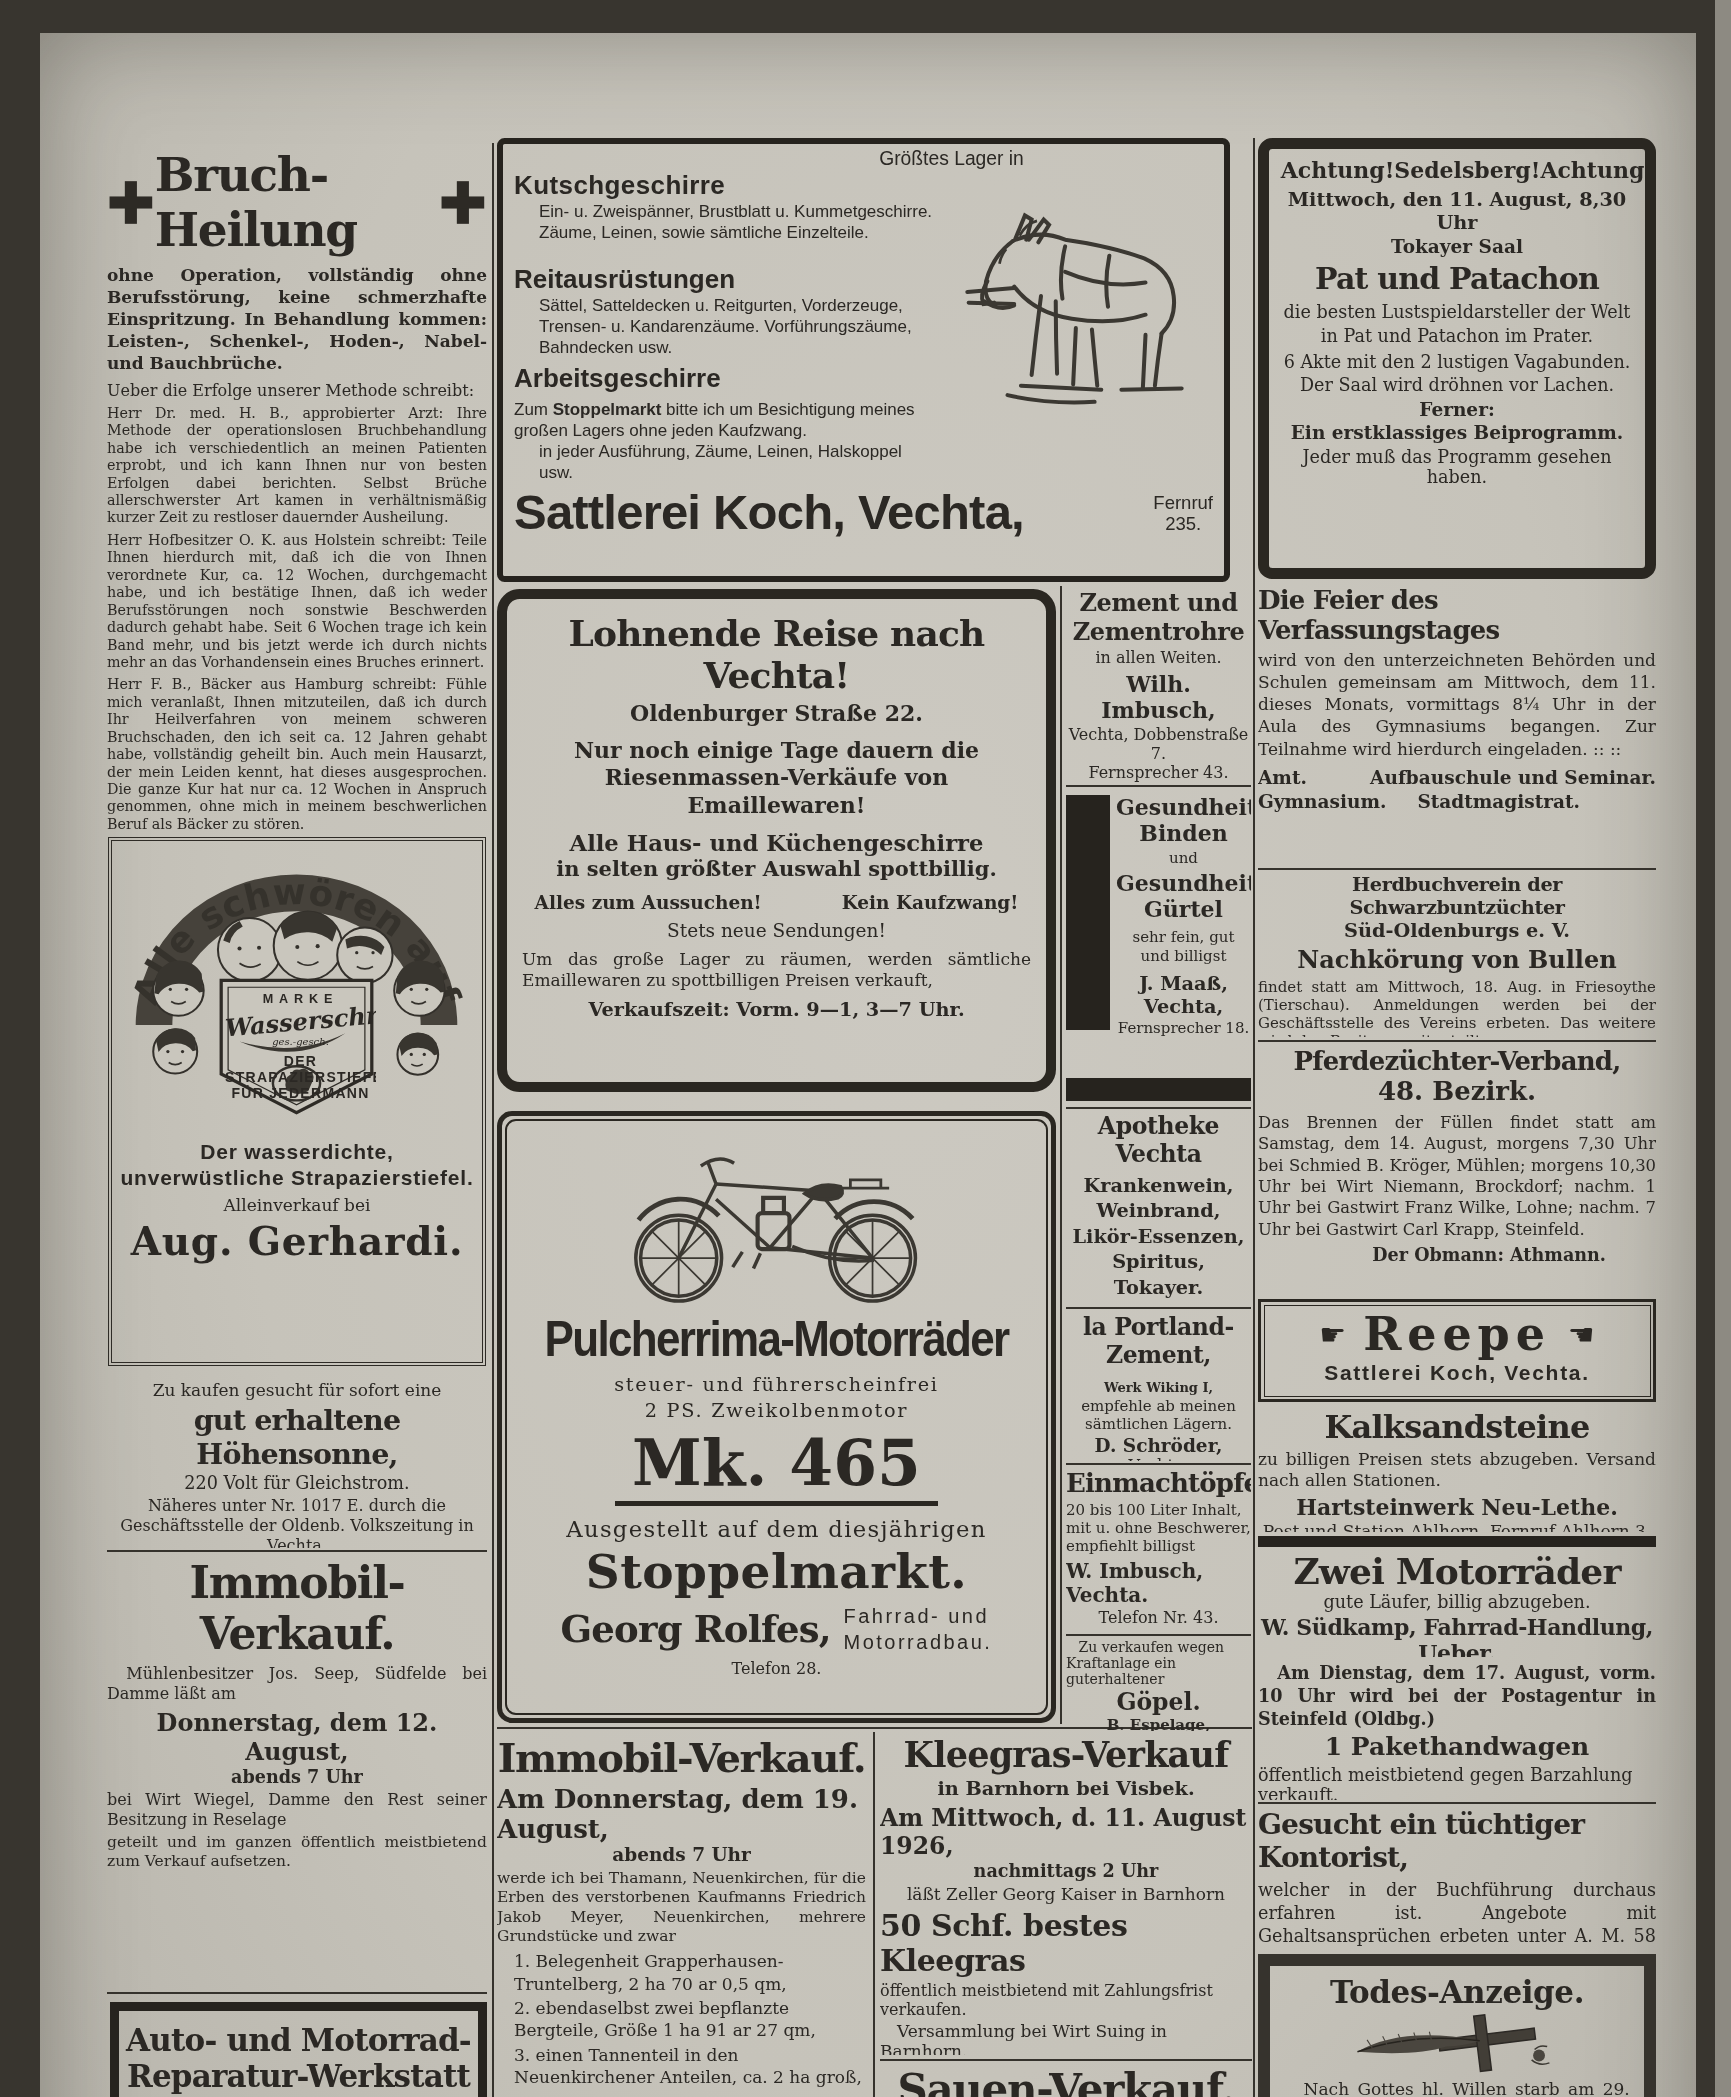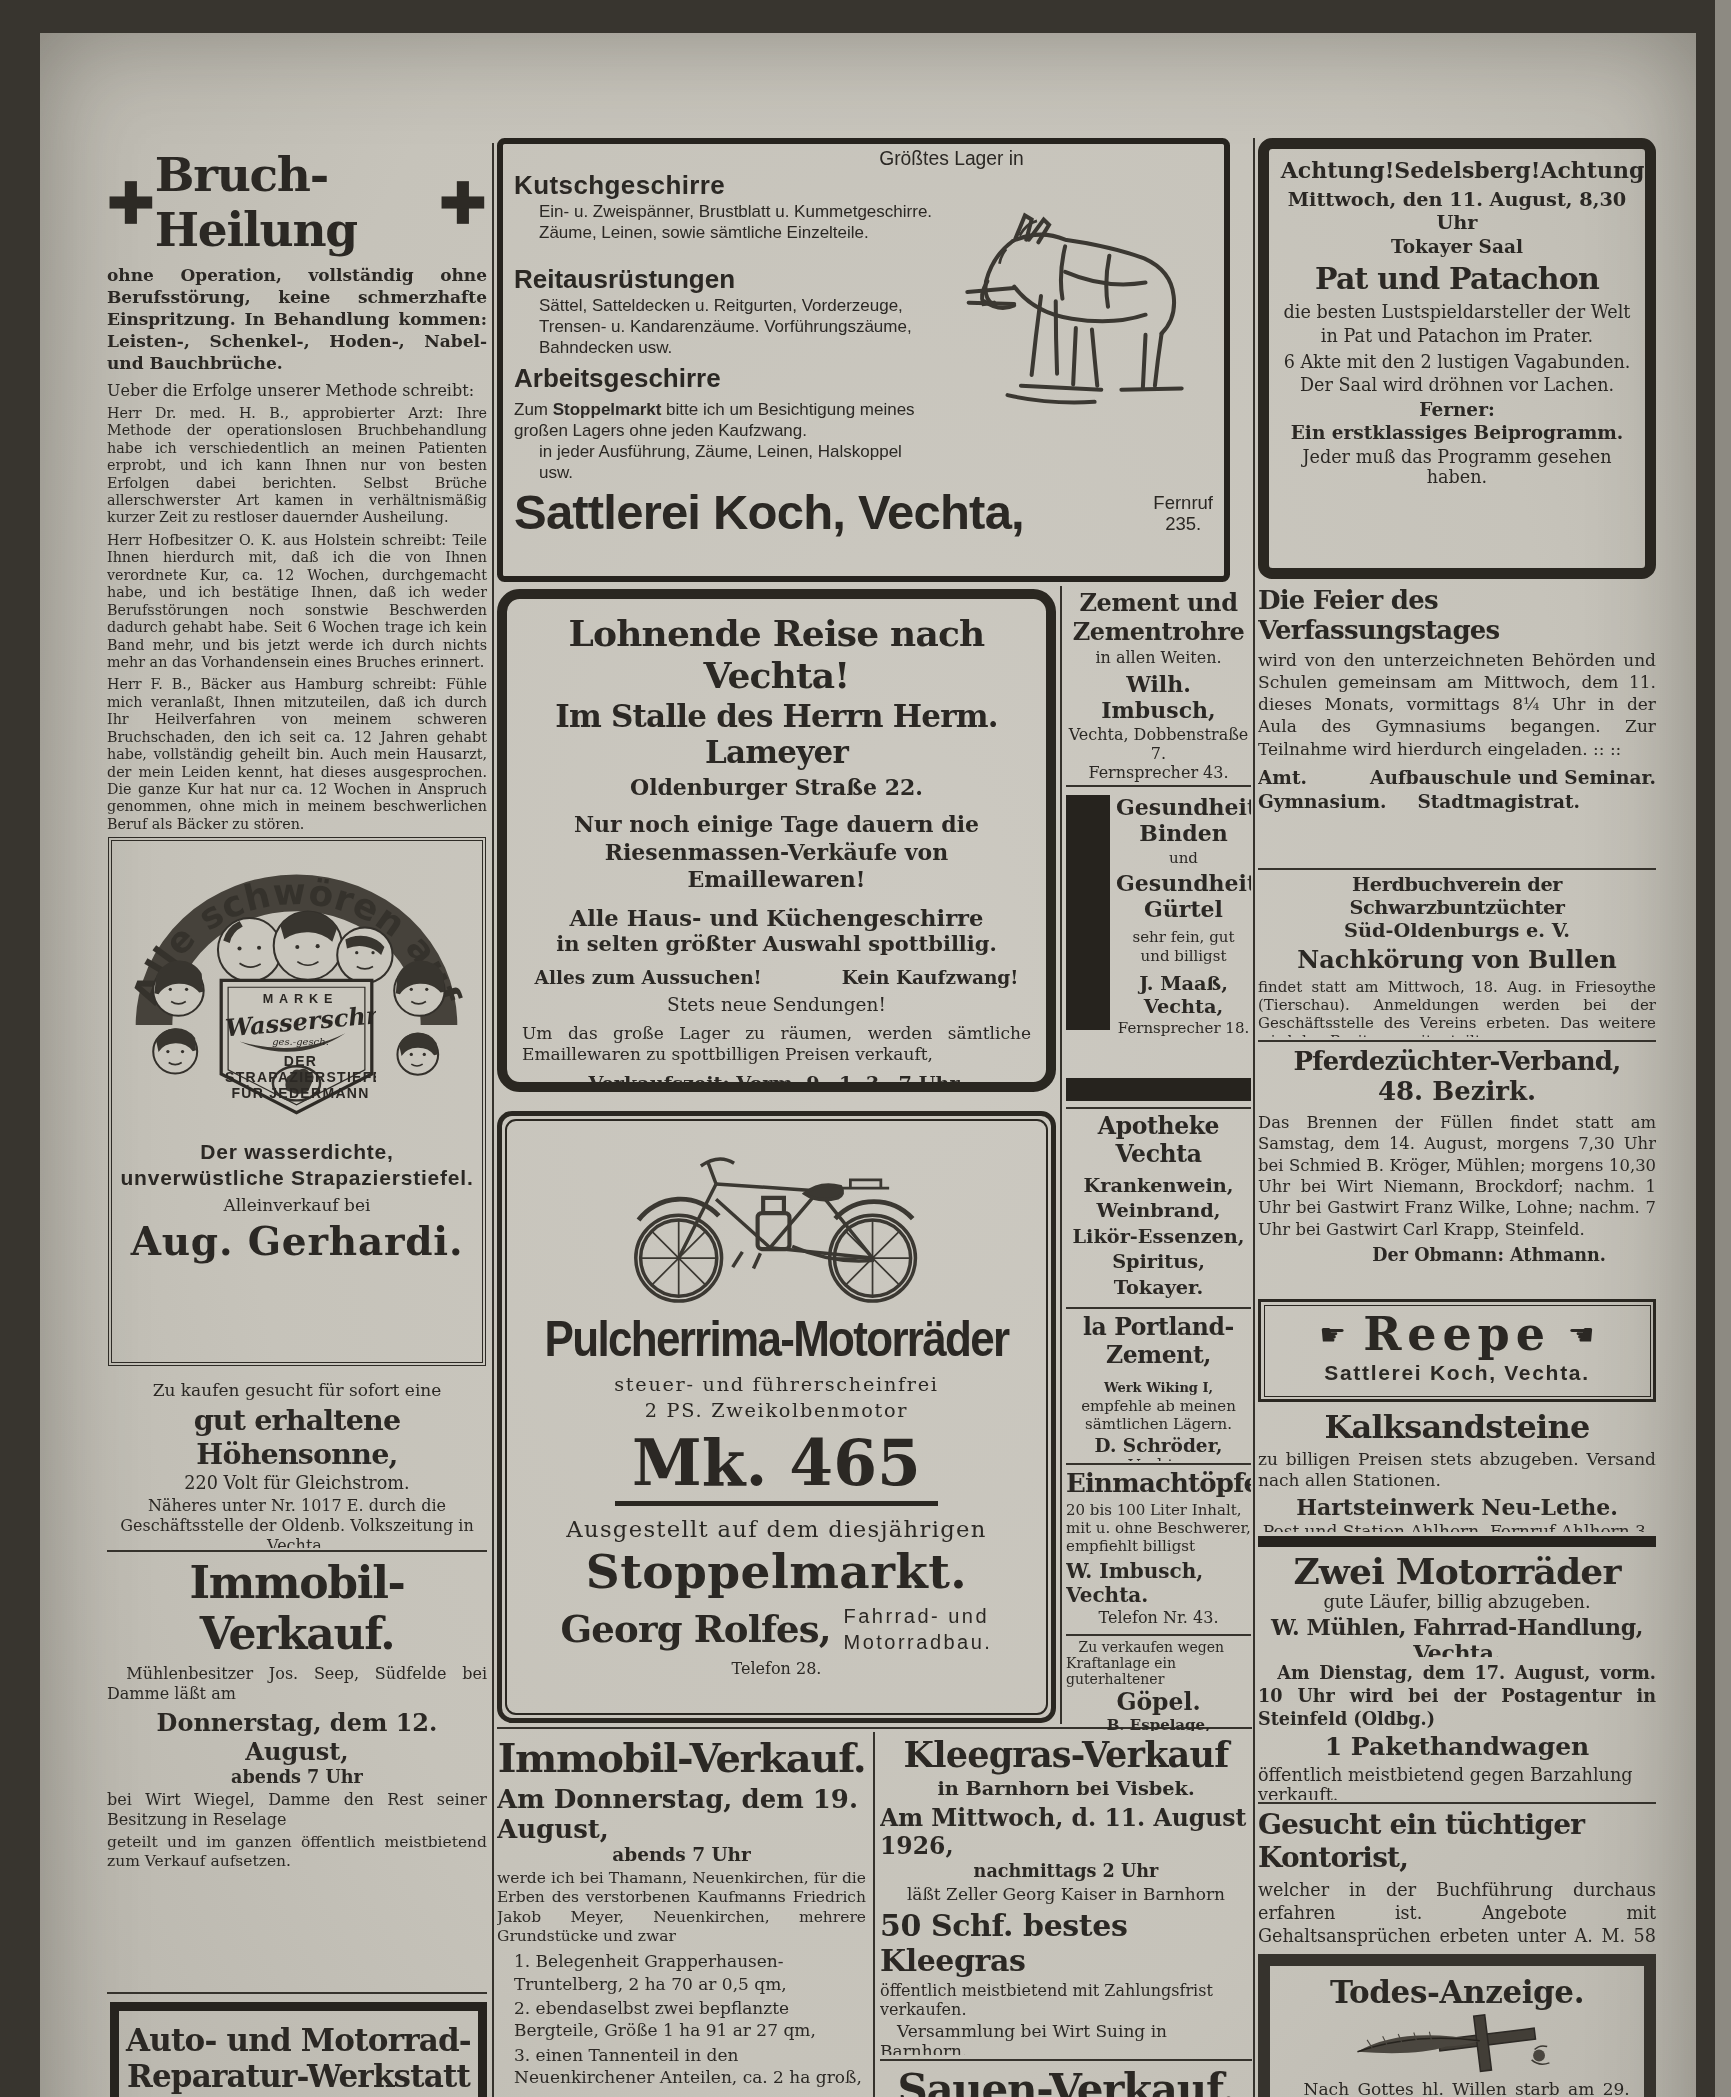--- a/index.html
+++ b/index.html
@@ -198,21 +198,20 @@
     <div class="sans b" style="font-size:49px;letter-spacing:-0.8px">Sattlerei Koch, Vechta,</div>
     <div class="sans c" style="font-size:18.5px;line-height:1.15;padding-bottom:5.9px">
       <div>Fernruf</div>
       <div>235.</div>
     </div>
   </div>
 </div>
 
 <div class="B c" style="left:497px;top:589px;width:559px;height:503px;border:10px solid #2a2721;border-radius:22.7px;padding:12.6px 15px">
   <div class="b" style="font-size:36px;letter-spacing:-0.8px">Lohnende Reise nach Vechta!</div>
-  <div class="b" style="font-size:31px;letter-spacing:-0.8px;margin-top:2.5px">Im Stalle des Herrn Herm. Lameyer</div>
   <div class="b" style="font-size:22px;margin-top:4.2px">Oldenburger Straße 22.</div>
   <p class="b" style="font-size:22px;line-height:1.25;margin-top:11px">Nur noch einige Tage dauern die Riesenmassen-Verkäufe von Emaillewaren!</p>
   <div class="b" style="font-size:22.7px;margin-top:11px">Alle Haus- und Küchengeschirre</div>
   <div class="b" style="font-size:21px">in selten größter Auswahl spottbillig.</div>
   <div class="sigrow b" style="font-size:18.5px;margin-top:11px;padding:0 12.6px">
     <span>Alles zum Aussuchen!</span>
     <span>Kein Kaufzwang!</span>
   </div>
   <div style="font-size:18.5px;margin-top:6.7px">Stets neue Sendungen!</div>
   <p style="font-size:17px;line-height:1.25;margin-top:7.6px;text-align:justify">Um das große Lager zu räumen, werden sämtliche Emaillewaren zu spottbilligen Preisen verkauft,</p>
@@ -418,21 +417,21 @@
   <div class="c b" style="font-size:32px;letter-spacing:-0.8px">Kalksandsteine</div>
   <p class="j" style="font-size:17px;line-height:1.25;margin-top:2.5px">zu billigen Preisen stets abzugeben. Versand nach allen Stationen.</p>
   <div class="c b" style="font-size:22px;margin-top:2.5px">Hartsteinwerk Neu-Lethe.</div>
   <div class="c" style="font-size:17px;margin-top:1.7px">Post und Station Ahlhorn. Fernruf Ahlhorn 3.</div>
 </div>
 
 <div class="B c" style="left:1258px;top:1536px;width:398px;height:121px">
   <div class="thickbar" style="height:11px;width:100%"></div>
   <div class="b" style="font-size:36px;letter-spacing:-0.8px;margin-top:2.5px">Zwei Motorräder</div>
   <div style="font-size:17.6px;margin-top:0.8px">gute Läufer, billig abzugeben.</div>
-  <div class="b" style="font-size:22px;letter-spacing:-0.4px;margin-top:1.7px">W. Mühlen, Fahrrad-Handlung, Vechta.</div>
+  <div class="b" style="font-size:22px;letter-spacing:-0.4px;margin-top:1.7px">W. Südkamp, Fahrrad-Handlung, Ueber.</div>
 
 </div>
 
 <div class="B" style="left:1258px;top:1662px;width:398px;height:138px">
   <p class="b j" style="font-size:17.6px;line-height:1.3;text-indent:19.3px">Am Dienstag, dem 17. August, vorm. 10 Uhr wird bei der Postagentur in Steinfeld (Oldbg.)</p>
   <div class="c b" style="font-size:25px;margin-top:1px">1 Pakethandwagen</div>
   <p style="font-size:17.6px;margin-top:4.2px">öffentlich meistbietend gegen Barzahlung verkauft.</p>
 
 </div>
 <div class="rule" style="left:1258px;top:1802px;width:398px"></div>

